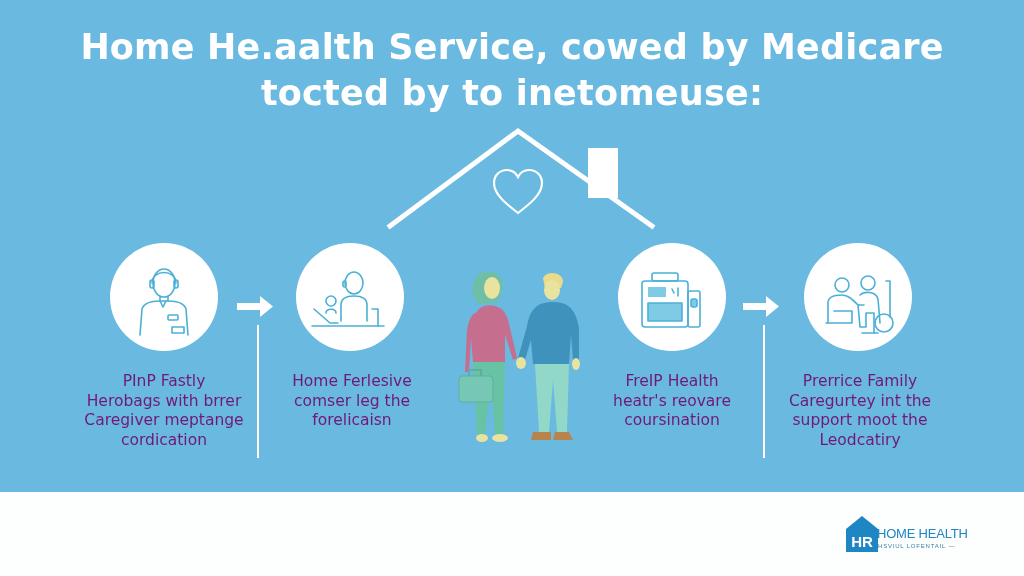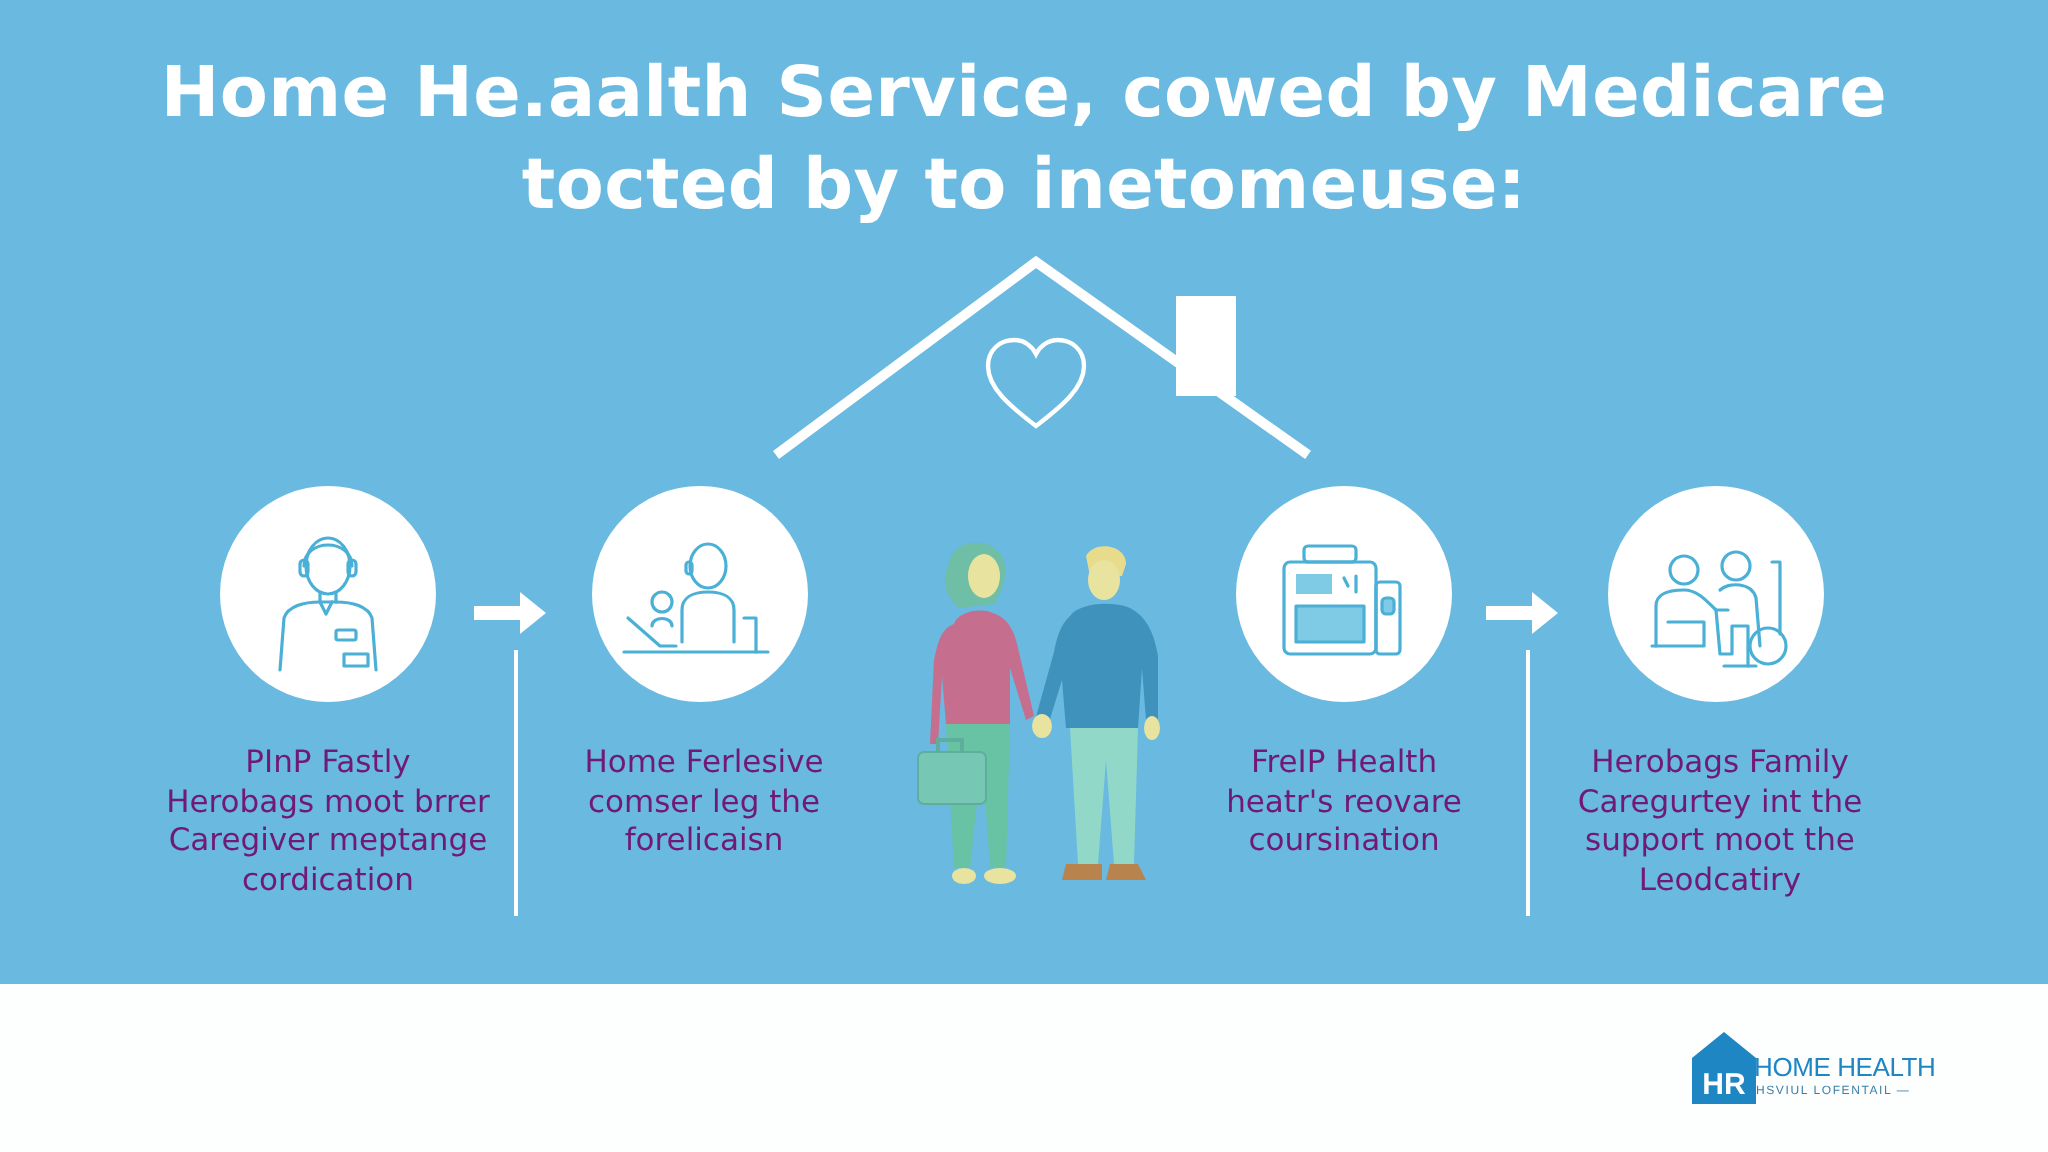--- a/index.html
+++ b/index.html
@@ -125,36 +125,36 @@
     <path d="M56,52 C60,48 72,48 74,56 L76,80"></path>
     <path d="M54,62 L56,84 L62,84 L62,70 L70,70 L70,90"></path>
     <path d="M82,38 L86,38 L86,74"></path>
     <circle cx="80" cy="80" r="9"></circle>
     <path d="M58,90 L74,90"></path>
   </svg>
 </div>
 
 <div class="caption" style="left:64px; top:372px;">
   <div>PInP Fastly</div>
-  <div>Herobags moot brrer</div>
+  <div>Herobags with brrer</div>
   <div>Caregiver meptange</div>
   <div>cordication</div>
 </div>
 <div class="caption" style="left:252px; top:372px;">
   <div>Home Ferlesive</div>
   <div>comser leg the</div>
   <div>forelicaisn</div>
 </div>
 <div class="caption" style="left:572px; top:372px;">
   <div>FreIP Health</div>
   <div>heatr's reovare</div>
   <div>coursination</div>
 </div>
 <div class="caption" style="left:760px; top:372px;">
-  <div>Herobags Family</div>
+  <div>Prerrice Family</div>
   <div>Caregurtey int the</div>
   <div>support moot the</div>
   <div>Leodcatiry</div>
 </div>
 
 <div class="logo">
   <svg class="logo-mark" width="34" height="38">
     <polygon points="1,14 17,1 33,14 33,37 1,37" fill="#1f86c4"></polygon>
     <text x="17" y="32" text-anchor="middle" fill="#ffffff" font-family="Liberation Sans, sans-serif" font-size="15" font-weight="bold">HR</text>
   </svg>

